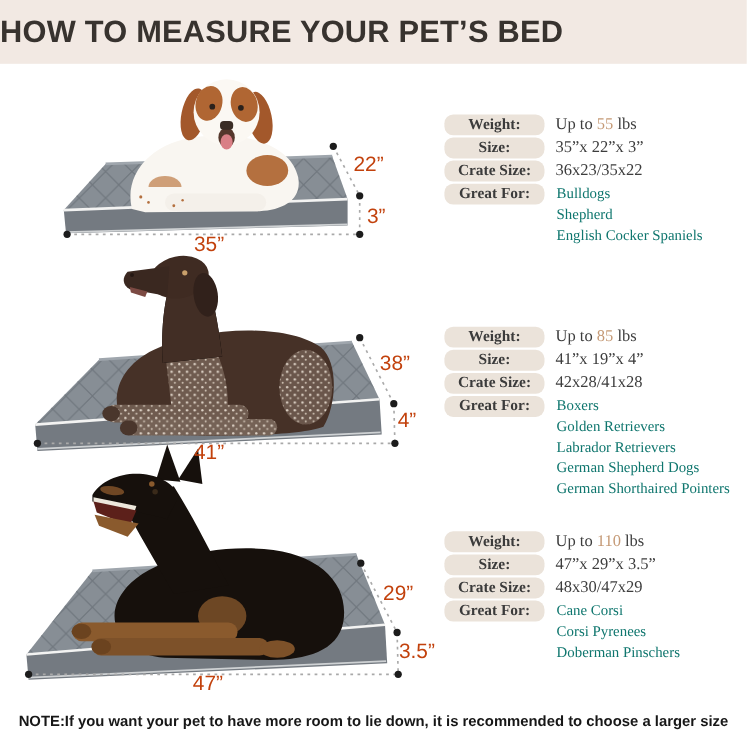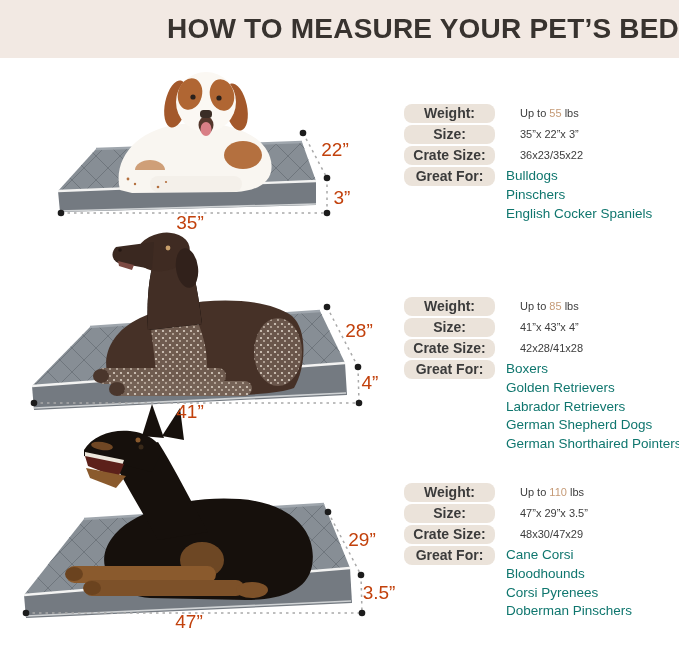--- a/index.html
+++ b/index.html
@@ -1,31 +1,31 @@
 <!DOCTYPE html>
 <html style="--header_bg: #f2e9e3; --title_color: #38332f; --pill_bg: #ebe3da; --accent: #c59a76; --bed_top: #878e95; --bed_front: #747a81; --dash_line: #a9a9a9; --dot: #1c1c1c;"><head>
 <meta charset="utf-8">
 <style>
   html,body{margin:0;padding:0;background:#fff;}
   .page{position:relative;width:679px;height:668px;background:#ffffff;
         font-family:"Liberation Sans",sans-serif;overflow:hidden;}
   .header{position:absolute;top:0;left:0;right:0;height:58px;
-          background:var(--header_bg,#f2e9e3);display:flex;align-items:center;justify-content:flex-end;}
+          background:var(--header_bg,#f2e9e3);display:flex;align-items:center;justify-content:flex-start;}
   .title{margin:0;font-size:28px;font-weight:700;color:var(--title_color,#38332f);letter-spacing:.2px;}
   .art{position:absolute;left:0;top:0;}
   .dim{position:absolute;transform:translate(-50%,-50%);font-size:19px;color:#c2410c;white-space:nowrap;}
   .dl-a1{left:335px;top:150px}.dl-a2{left:342px;top:198px}.dl-a3{left:190px;top:223px}
   .dl-b1{left:359px;top:331px}.dl-b2{left:370px;top:383px}.dl-b3{left:190px;top:412px}
   .dl-c1{left:362px;top:540px}.dl-c2{left:379px;top:593px}.dl-c3{left:189px;top:622px}
-  .specs{position:absolute;left:404px;width:272px;}
+  .specs{position:absolute;left:404px;width:272px;font-family:Liberation Serif, serif;}
   .specs-1{top:104px}.specs-2{top:297px}.specs-3{top:483px}
   .spec-row{display:flex;align-items:flex-start;margin-bottom:2px;min-height:19px;}
   .pill{flex:0 0 91px;background:var(--pill_bg,#ebe3da);border-radius:8px;text-align:center;
         font-weight:700;font-size:14px;color:#3b3b3b;padding:1px 0;line-height:17px;}
-  .val{margin-left:25px;font-size:11px;color:#3d3d3d;line-height:19px;white-space:nowrap;}
+  .val{margin-left:10px;font-size:15px;color:#3d3d3d;line-height:19px;white-space:nowrap;}
   .accent{color:var(--accent,#c59a76);}
   .breeds{margin-left:11px;}
   .breed{font-size:13.5px;color:#0f766e;line-height:18.8px;white-space:nowrap;}
   .note{position:absolute;left:0;right:0;top:648px;text-align:center;
         font-size:13.5px;font-weight:700;color:#171717;}
 </style>
 </head>
 <body>
 
 <div class="page">
@@ -158,21 +158,21 @@
       <circle cx="328" cy="512" r="3.3" fill="#1c1c1c"></circle>
       <circle cx="361" cy="575" r="3.3" fill="#1c1c1c"></circle>
       <circle cx="362" cy="613" r="3.3" fill="#1c1c1c"></circle>
       <circle cx="26" cy="613" r="3.3" fill="#1c1c1c"></circle>
     </g>
   </svg>
 
   <div class="dim dl-a1">22”</div>
   <div class="dim dl-a2">3”</div>
   <div class="dim dl-a3">35”</div>
-  <div class="dim dl-b1">28”</div>
+  <div class="dim dl-b1">38”</div>
   <div class="dim dl-b2">4”</div>
   <div class="dim dl-b3">41”</div>
   <div class="dim dl-c1">29”</div>
   <div class="dim dl-c2">3.5”</div>
   <div class="dim dl-c3">47”</div>
 
   <div class="specs specs-1">
     <div class="spec-row">
       <span class="pill">Weight:</span>
       <span class="val"><span>Up to </span><span class="accent">55</span><span> lbs</span></span>
@@ -182,34 +182,34 @@
       <span class="val">35”x 22”x 3”</span>
     </div>
     <div class="spec-row">
       <span class="pill">Crate Size:</span>
       <span class="val">36x23/35x22</span>
     </div>
     <div class="spec-row">
       <span class="pill">Great For:</span>
       <div class="breeds">
         <div class="breed">Bulldogs</div>
-        <div class="breed">Pinschers</div>
+        <div class="breed">Shepherd</div>
         <div class="breed">English Cocker Spaniels</div>
       </div>
     </div>
   </div>
 
   <div class="specs specs-2">
     <div class="spec-row">
       <span class="pill">Weight:</span>
       <span class="val"><span>Up to </span><span class="accent">85</span><span> lbs</span></span>
     </div>
     <div class="spec-row">
       <span class="pill">Size:</span>
-      <span class="val">41”x 43”x 4”</span>
+      <span class="val">41”x 19”x 4”</span>
     </div>
     <div class="spec-row">
       <span class="pill">Crate Size:</span>
       <span class="val">42x28/41x28</span>
     </div>
     <div class="spec-row">
       <span class="pill">Great For:</span>
       <div class="breeds">
         <div class="breed">Boxers</div>
         <div class="breed">Golden Retrievers</div>
@@ -230,20 +230,20 @@
       <span class="val">47”x 29”x 3.5”</span>
     </div>
     <div class="spec-row">
       <span class="pill">Crate Size:</span>
       <span class="val">48x30/47x29</span>
     </div>
     <div class="spec-row">
       <span class="pill">Great For:</span>
       <div class="breeds">
         <div class="breed">Cane Corsi</div>
-        <div class="breed">Bloodhounds</div>
         <div class="breed">Corsi Pyrenees</div>
         <div class="breed">Doberman Pinschers</div>
       </div>
     </div>
   </div>
 
+  <div class="note">NOTE:If you want your pet to have more room to lie down, it is recommended to choose a larger size</div>
 </div>
 
 </body></html>

